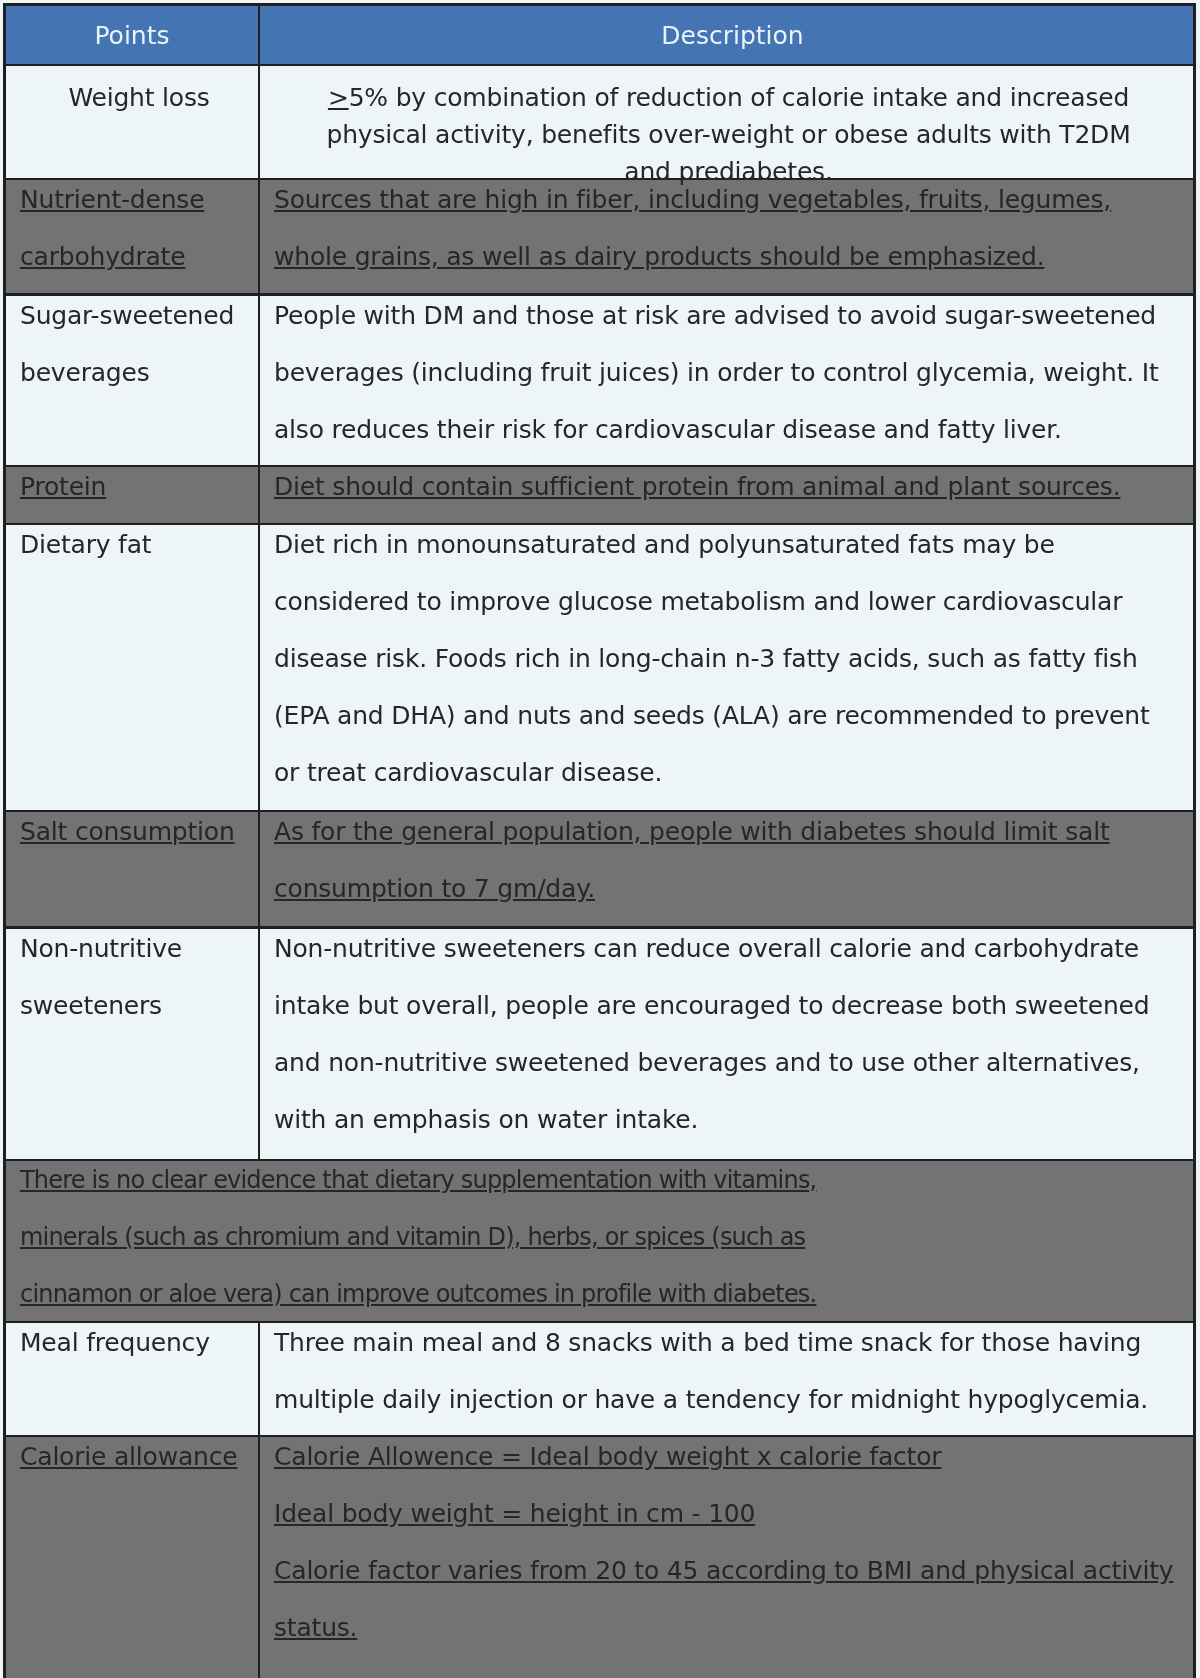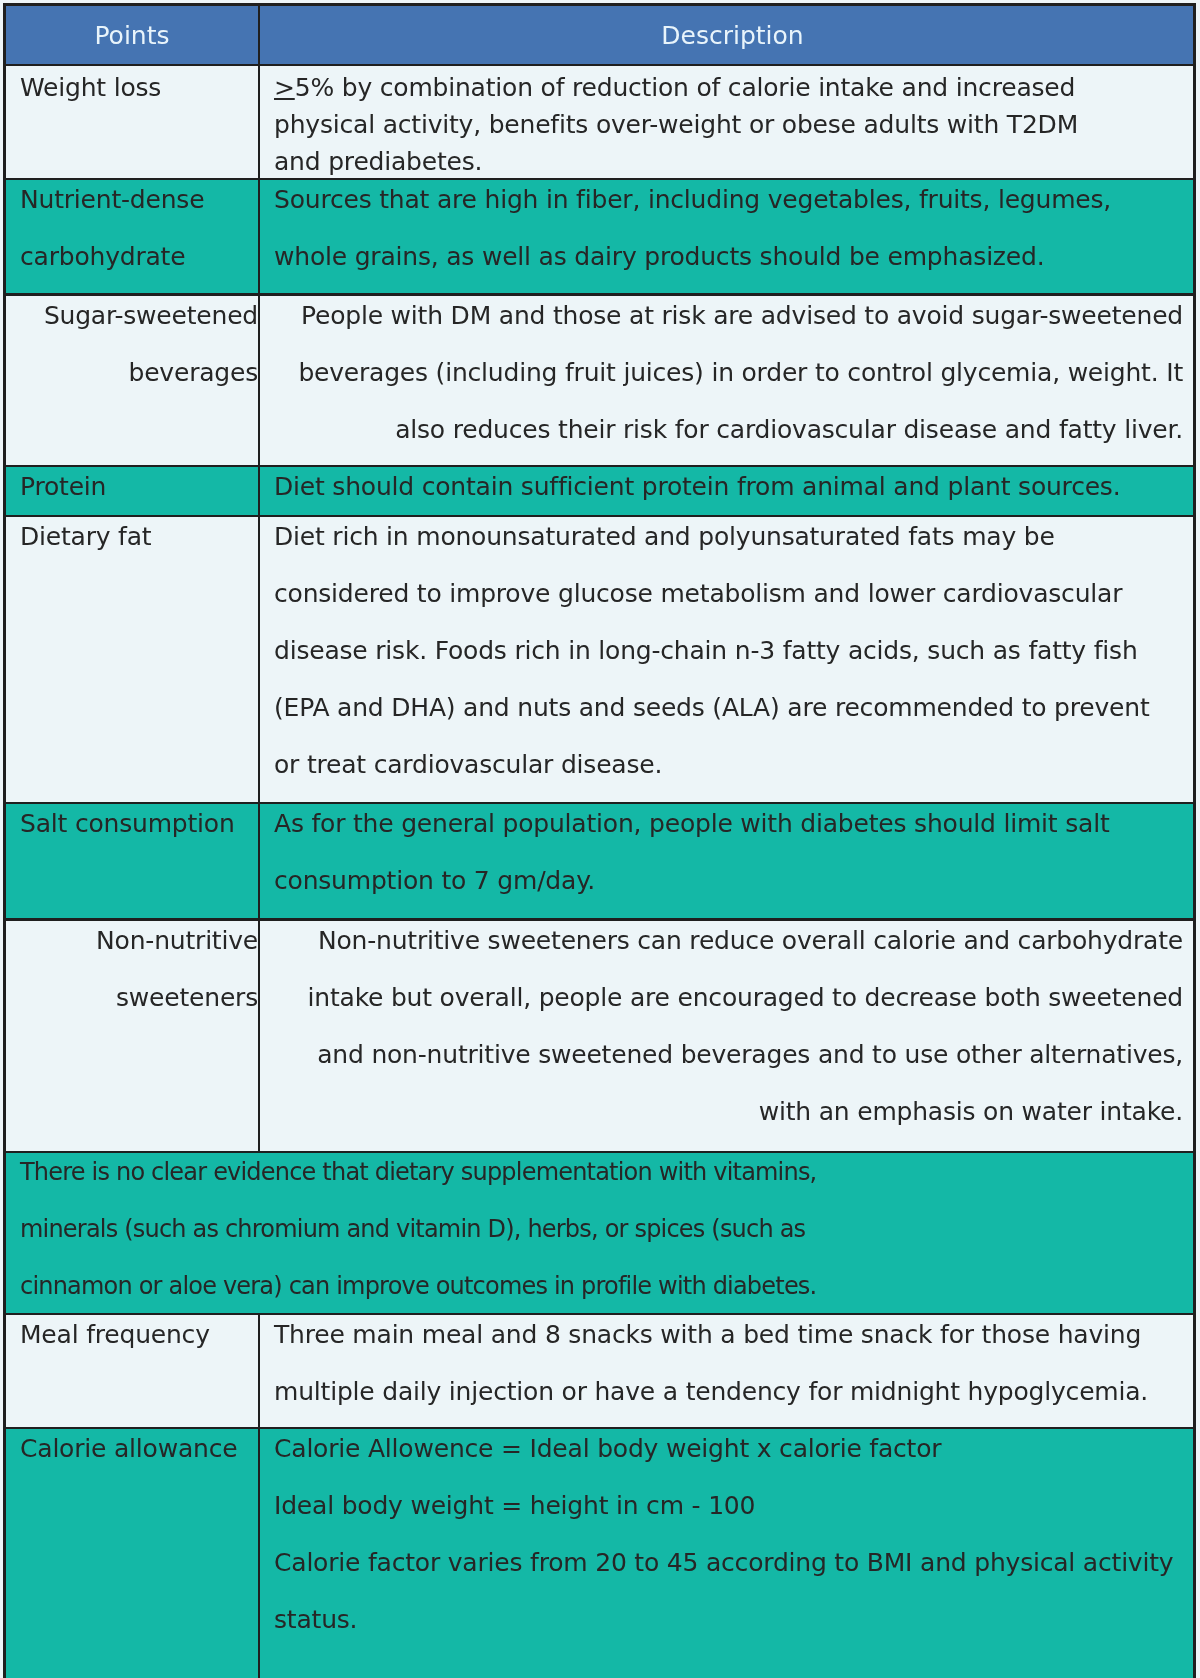--- a/index.html
+++ b/index.html
@@ -2,31 +2,31 @@
 <html><head>
   <meta charset="utf-8">
   <style>
     html, body { margin: 0; padding: 0; background: #eef5f8; }
     body { width: 1200px; height: 1678px; position: relative; overflow: hidden;
       font-family: "DejaVu Sans", "Liberation Sans", sans-serif; color: #262626; }
     .tbl { position: absolute; left: 3px; top: 3px; width: 1193px;
       border: 3px solid #1f1f1f; box-sizing: border-box; }
     .row { display: flex; border-top: 2px solid #1f1f1f; box-sizing: border-box; }
     .row.first { border-top: none; gap: 12px; }
-    .row.thick { border-top-width: 3px; text-align: right; }
+    .row.thick { border-top-width: 3px; }
     .c1 { width: 254px; flex: none; border-right: 2px solid #1f1f1f; box-sizing: border-box;
       padding: 0 0 0 14px; }
     .c2 { flex: 1; box-sizing: border-box; padding: 0 10px 0 14px; }
     .hdr { background: #4574b2; height: 58px; }
     .hdr .c1, .hdr .c2 { display: flex; align-items: center; justify-content: center;
       color: #e8f4fb; font-size: 25px; padding: 0; }
     .odd { background: #edf5f8; }
-    .even { background: #14b8a6; }
+    .even { background: #737373; text-decoration: underline; }
     .cell-text { font-size: 25px; letter-spacing: -0.2px; white-space: pre-line; }
-    .tight { line-height: 37px; padding-top: 3px; }
+    .tight { line-height: 37px; padding-top: 13px; text-align: center; }
     .loose { line-height: 57px; margin-top: -9px; }
     .narrow { font-size: 24px; letter-spacing: -0.8px; }
     .ul { text-decoration: underline; }
   </style>
 </head>
 <body>
 
 <div class="tbl">
   <div class="row first hdr">
     <div class="c1">Points</div>
@@ -60,21 +60,21 @@
         <div class="cell-text loose">Sugar-sweetened
 beverages</div>
       </div>
     <div class="c2">
         <div class="cell-text loose">People with DM and those at risk are advised to avoid sugar-sweetened
 beverages (including fruit juices) in order to control glycemia, weight. It
 also reduces their risk for cardiovascular disease and fatty liver.</div>
       </div>
   </div>
 
-  <div class="row even" style="height:50px">
+  <div class="row even" style="height:58px">
     <div class="c1">
         <div class="cell-text loose">Protein</div>
       </div>
     <div class="c2">
         <div class="cell-text loose">Diet should contain sufficient protein from animal and plant sources.</div>
       </div>
   </div>
 
   <div class="row odd" style="height:287px">
     <div class="c1">

